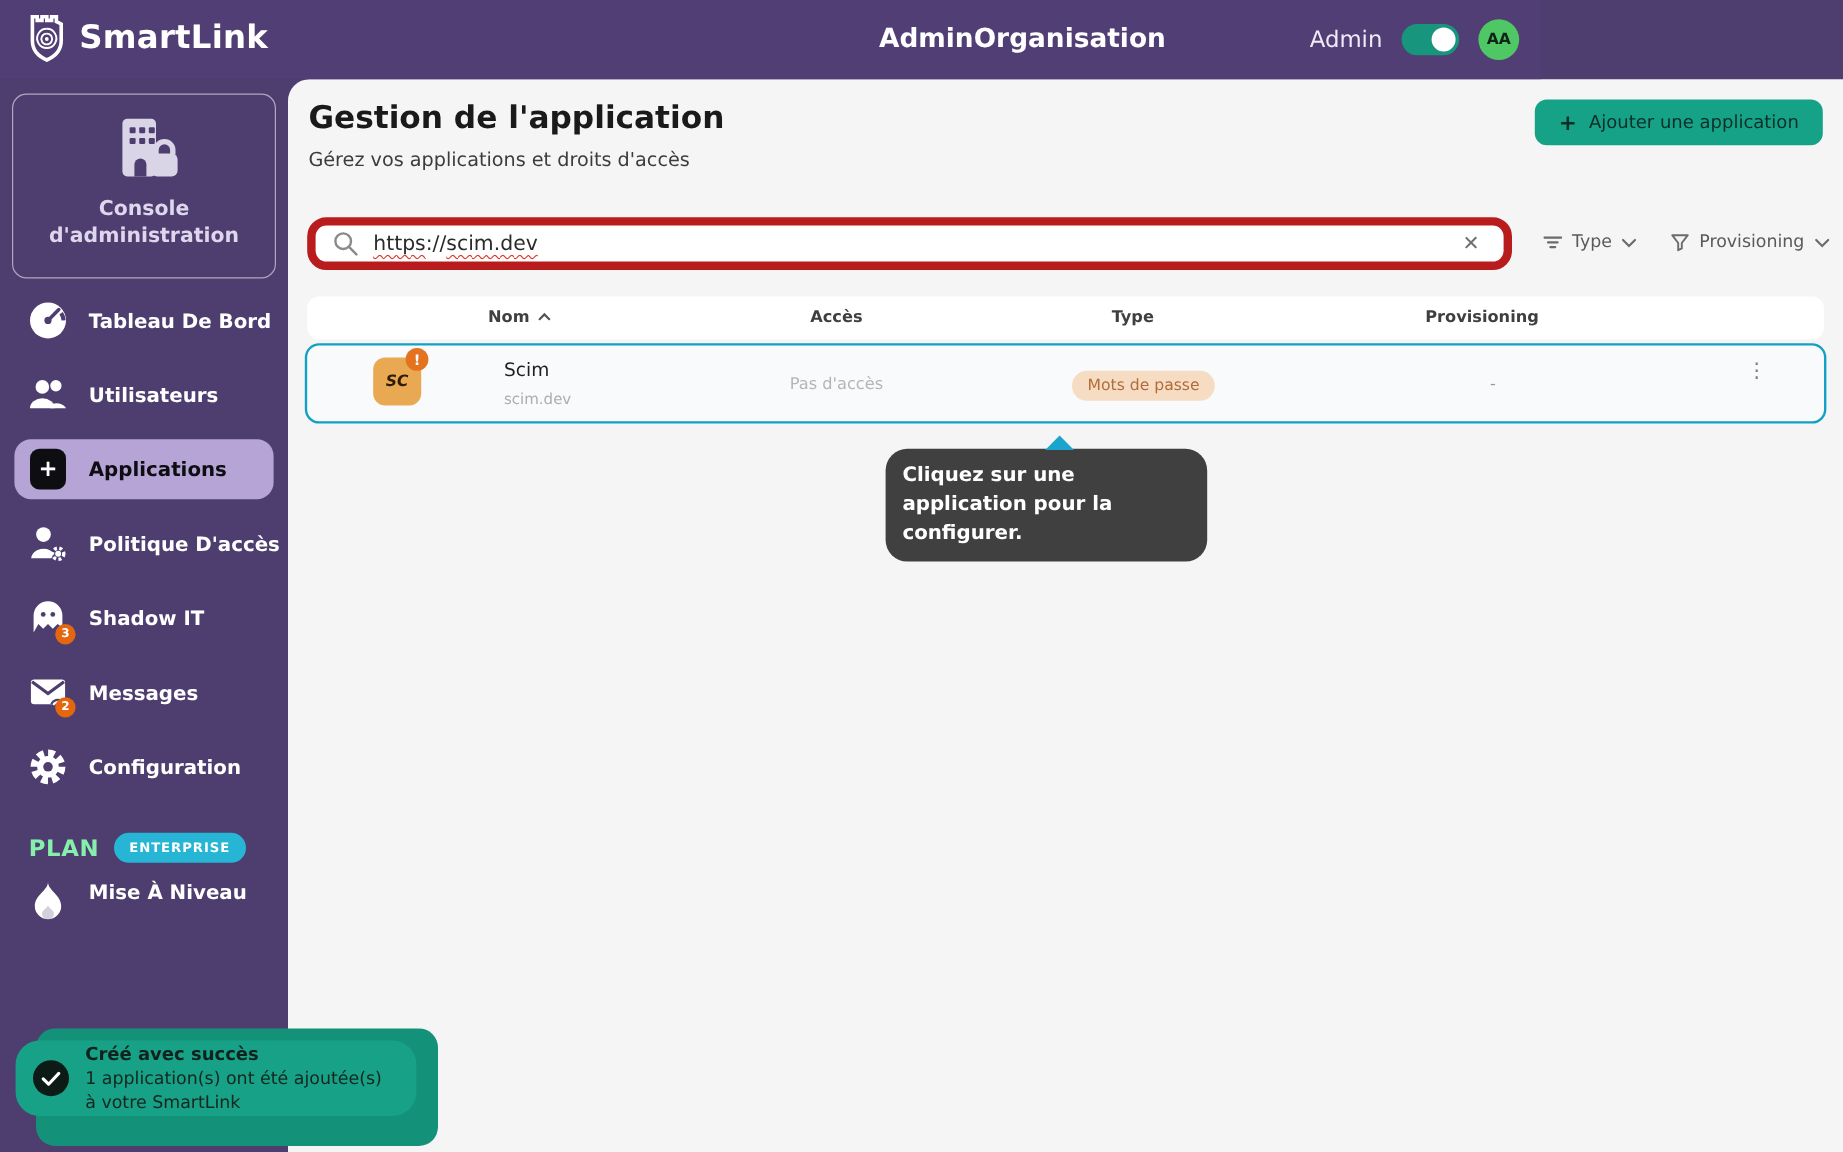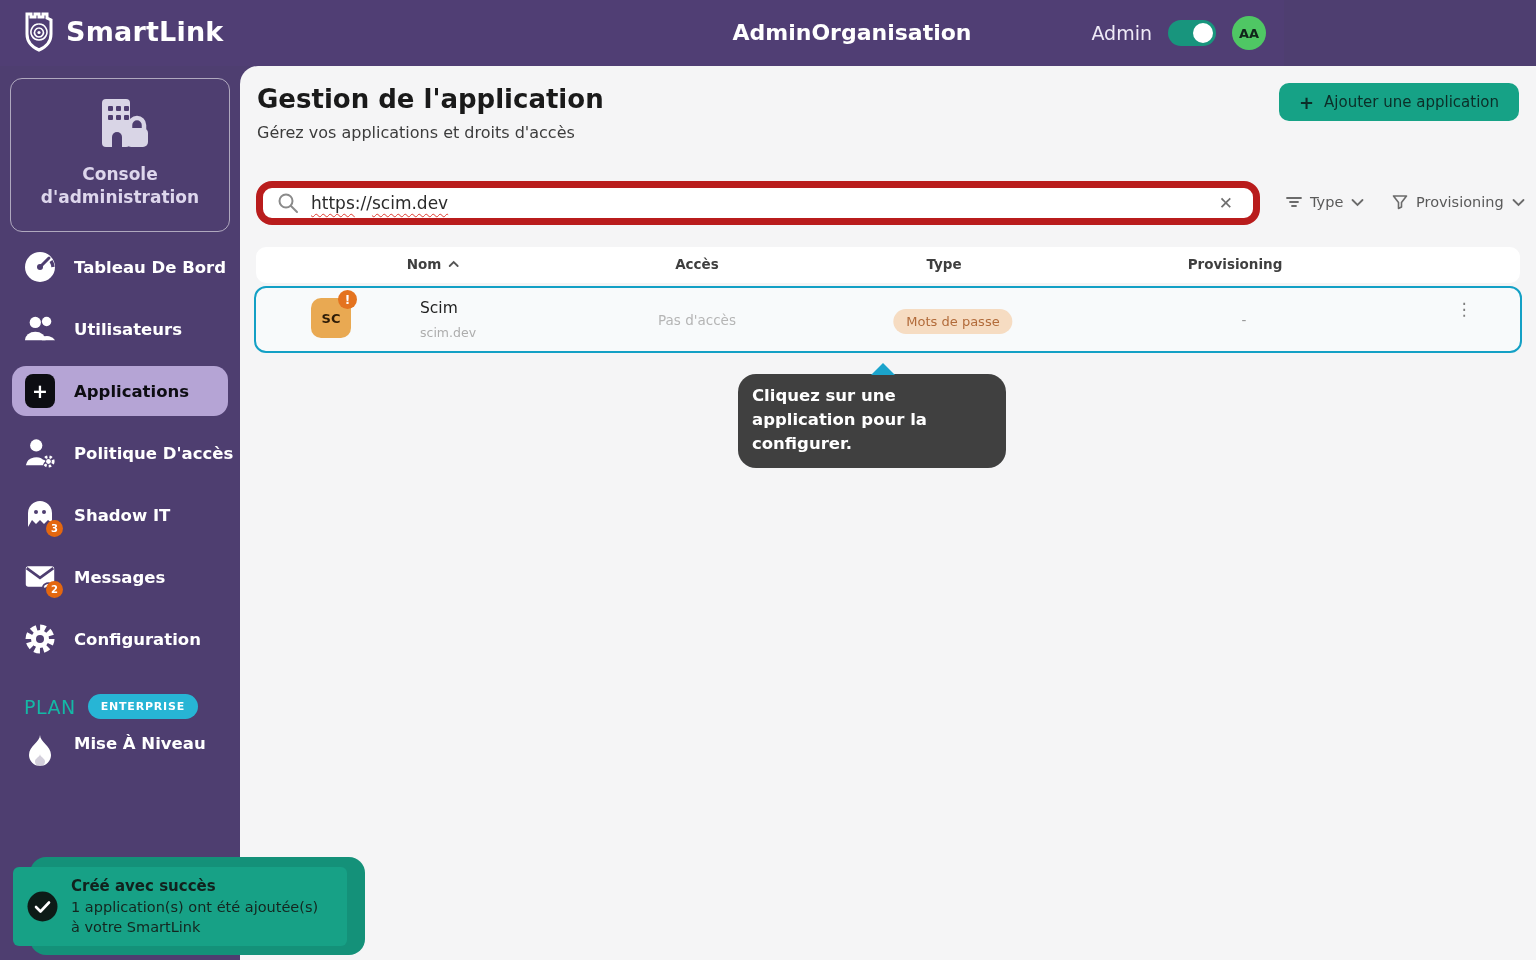--- a/index.html
+++ b/index.html
@@ -26,21 +26,21 @@
   .nav-item { position:relative; height:62px; display:flex; align-items:center; padding-left:24px; gap:18px; cursor:pointer; }
   .nav-icon { width:32px; display:flex; justify-content:center; position:relative; }
   .nav-label { color:#ffffff; font-size:16.5px; font-weight:bold; }
   .nav-item.active { }
   .nav-pill { position:absolute; left:12px; right:12px; top:6px; bottom:6px; background:#b5a4d5; border-radius:14px; }
   .nav-item.active .nav-label { color:#0d0d12; position:relative; }
   .nav-item.active .nav-icon { position:relative; }
   .app-icon-box { width:30px; height:34px; background:#0d0d12; border-radius:8px; color:#fff; font-size:19px; font-weight:bold; display:flex; align-items:center; justify-content:center; }
   .count-badge { position:absolute; right:-7px; bottom:-6px; width:17px; height:17px; border-radius:50%; background:#e4670f; color:#fff; font-size:10px; font-weight:bold; display:flex; align-items:center; justify-content:center; }
   .plan-row { position:absolute; left:24px; top:628px; display:flex; align-items:center; gap:12px; }
-  .plan-label { color:#14b8a6; font-size:19px; font-weight:normal; letter-spacing:0.5px; }
+  .plan-label { color:#86efac; font-size:19px; font-weight:bold; letter-spacing:0.5px; }
   .plan-chip { background:#27b5d5; color:#fff; font-size:11px; font-weight:bold; letter-spacing:0.8px; padding:6px 13px; border-radius:14px; cursor:pointer; }
   .upgrade { position:absolute; left:24px; top:668px; display:flex; align-items:flex-start; gap:18px; cursor:pointer; }
   .upgrade .nav-label { font-size:16.5px; }
 
   
   .main { position:absolute; left:240px; top:66px; width:1296px; height:894px; background:#f5f5f6; border-top-left-radius:18px; z-index:2; }
   .page-title { position:absolute; left:17px; top:18px; color:#1a1a1a; font-size:26px; font-weight:bold; }
   .page-subtitle { position:absolute; left:17px; top:57px; color:#3c3c3c; font-size:16px; }
   .add-btn { position:absolute; right:17px; top:17px; height:38px; background:#16a286; border:none; border-radius:10px; color:#0c2e28; font-size:15px; padding:0 20px; display:flex; align-items:center; gap:10px; cursor:pointer; font-family:inherit; }
   .add-plus { font-size:18px; font-weight:bold; }
@@ -50,36 +50,36 @@
   .squiggle { text-decoration:underline wavy #e03b2f 1px; text-underline-offset:4px; }
   .clear-btn { color:#6f6f6f; font-size:17px; cursor:pointer; padding:4px 6px; }
 
   .filter { position:absolute; top:118px; height:36px; display:flex; align-items:center; gap:8px; color:#5a5a5a; font-size:14.5px; cursor:pointer; }
   .filter-type { left:1046px; }
   .filter-prov { left:1152px; }
 
   .table-header { position:absolute; left:16px; top:181px; width:1264px; height:36px; background:#fff; border-radius:10px; }
   .th { position:absolute; top:9px; transform:translateX(-50%); color:#3f3f3f; font-size:13.5px; font-weight:bold; display:flex; align-items:center; gap:6px; }
   .row-card { position:absolute; left:14px; top:220px; width:1268px; height:67px; background:#f8fafb; border:2px solid #13a0c5; border-radius:12px; cursor:pointer; }
-  .app-tile { position:absolute; left:55px; top:10px; width:40px; height:40px; background:#e9a952; border-radius:10px; display:flex; align-items:center; justify-content:center; color:#2e1c07; font-size:13px; font-weight:bold; }
+  .app-tile { position:absolute; left:55px; top:10px; width:40px; height:40px; background:#e9a952; border-radius:10px; display:flex; align-items:center; justify-content:center; color:#2e1c07; font-size:13px; font-weight:bold;font-style:italic; }
   .alert-badge { position:absolute; left:82px; top:2px; width:19px; height:19px; background:#e4731f; border-radius:50%; color:#fff; font-size:12px; font-weight:bold; display:flex; align-items:center; justify-content:center; }
   .cell-name { position:absolute; left:164px; top:11px; color:#1f1f1f; font-size:15.5px; font-weight:500; }
   .cell-domain { position:absolute; left:164px; top:37px; color:#adadad; font-size:12.5px; }
   .cell-access { position:absolute; left:441px; top:24px; transform:translateX(-50%); color:#b5b5b5; font-size:13.5px; }
   .chip { position:absolute; left:697px; top:21px; transform:translateX(-50%); background:#f6dcc2; color:#b26b3a; font-size:13px; padding:5px 13px; border-radius:13px; white-space:nowrap; }
   .cell-dash { position:absolute; left:988px; top:24px; transform:translateX(-50%); color:#9a9a9a; font-size:13.5px; }
   .kebab { position:absolute; left:1198px; top:16px; color:#7d7d7d; font-size:17px; letter-spacing:0; line-height:11px; cursor:pointer; text-align:center; width:20px; }
 
   .tooltip { position:absolute; left:498px; top:308px; width:268px; background:#404040; border-radius:18px; padding:10px 14px 12px 14px; color:#fff; font-size:16.5px; font-weight:bold; line-height:24px; z-index:4; }
   .tooltip-arrow { position:absolute; left:133px; top:-11px; width:0; height:0; border-left:12px solid transparent; border-right:12px solid transparent; border-bottom:12px solid #1ba4cc; }
 
   
   .toast-stack { position:absolute; left:0; top:0; width:1536px; height:960px; pointer-events:none; z-index:10; }
   .toast-back { position:absolute; left:30px; top:857px; width:335px; height:98px; background:#149179; border-radius:16px; }
-  .toast { position:absolute; left:13px; top:867px; width:334px; height:79px; background:#17a186; border-radius:6px; display:flex; align-items:center; padding:16px 14px; gap:13px; pointer-events:auto; }
+  .toast { position:absolute; left:13px; top:867px; width:334px; height:63px; background:#17a186; border-radius:20px; display:flex; align-items:center; padding:16px 14px; gap:13px; pointer-events:auto; }
   .toast-texts { flex:1; }
   .toast-title { color:#11211d; font-size:15px; font-weight:bold; margin-bottom:2px; }
   .toast-msg { color:#14261f; font-size:14.5px; line-height:20px; width:260px; }
 
   svg { display:block; }
 </style>
 </head>
 <body>
 
 <div class="page">

